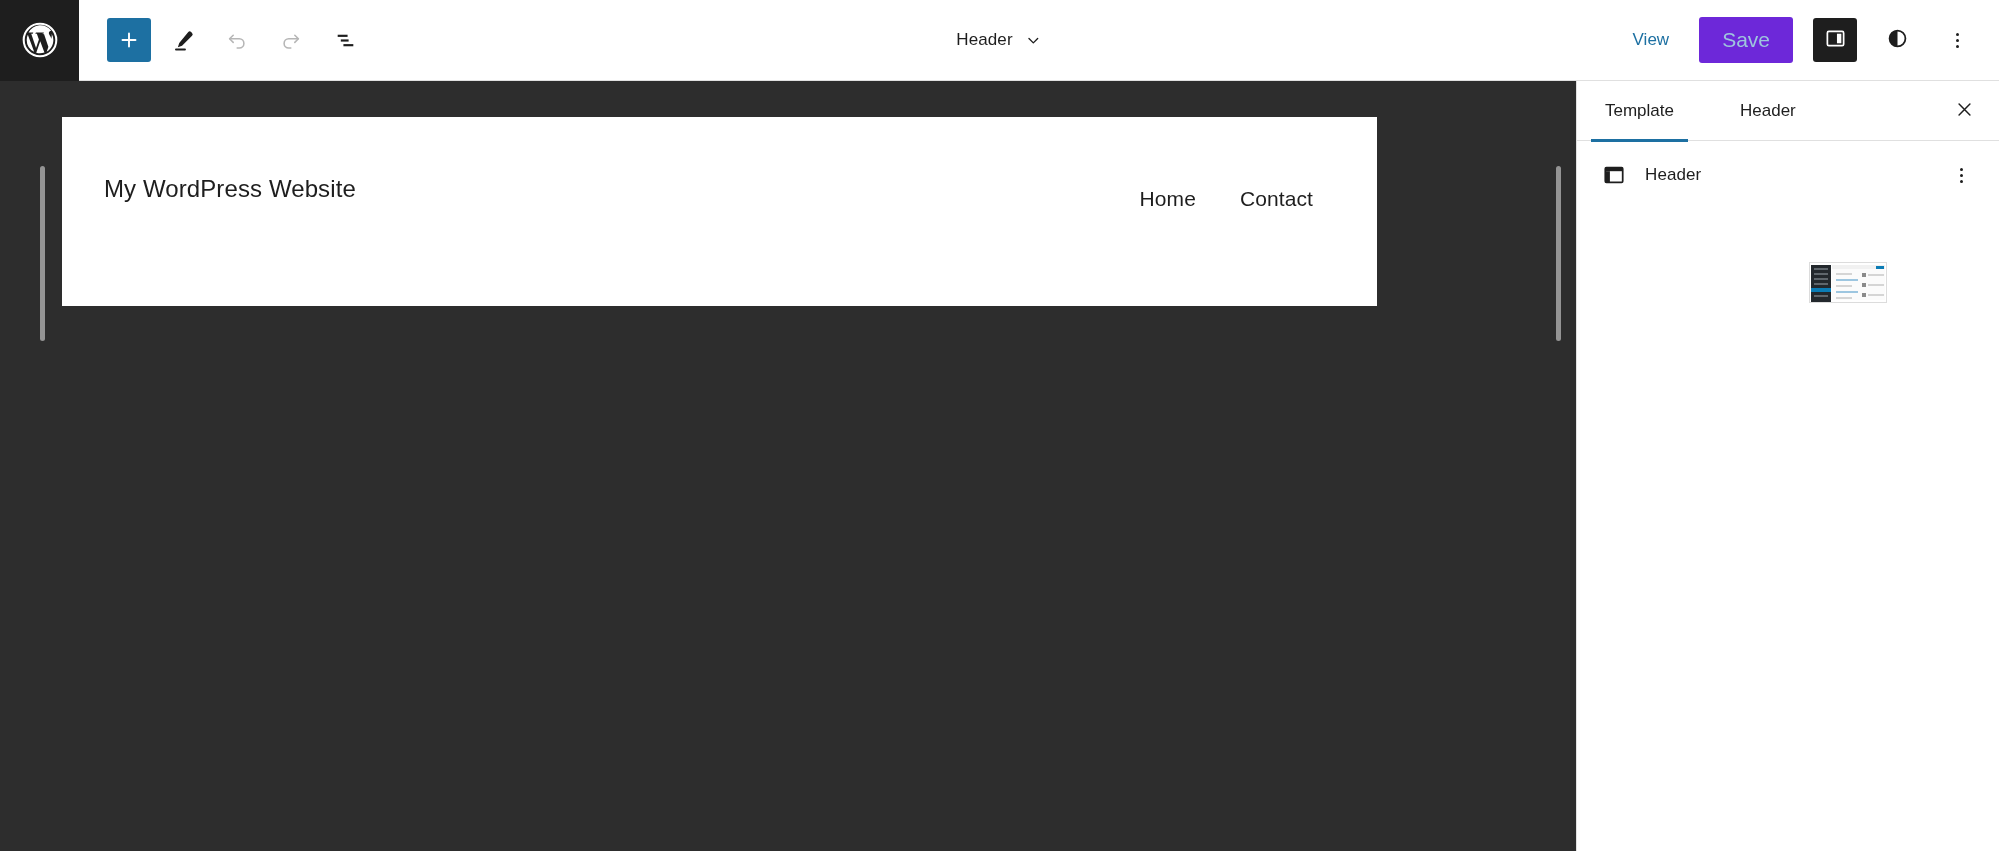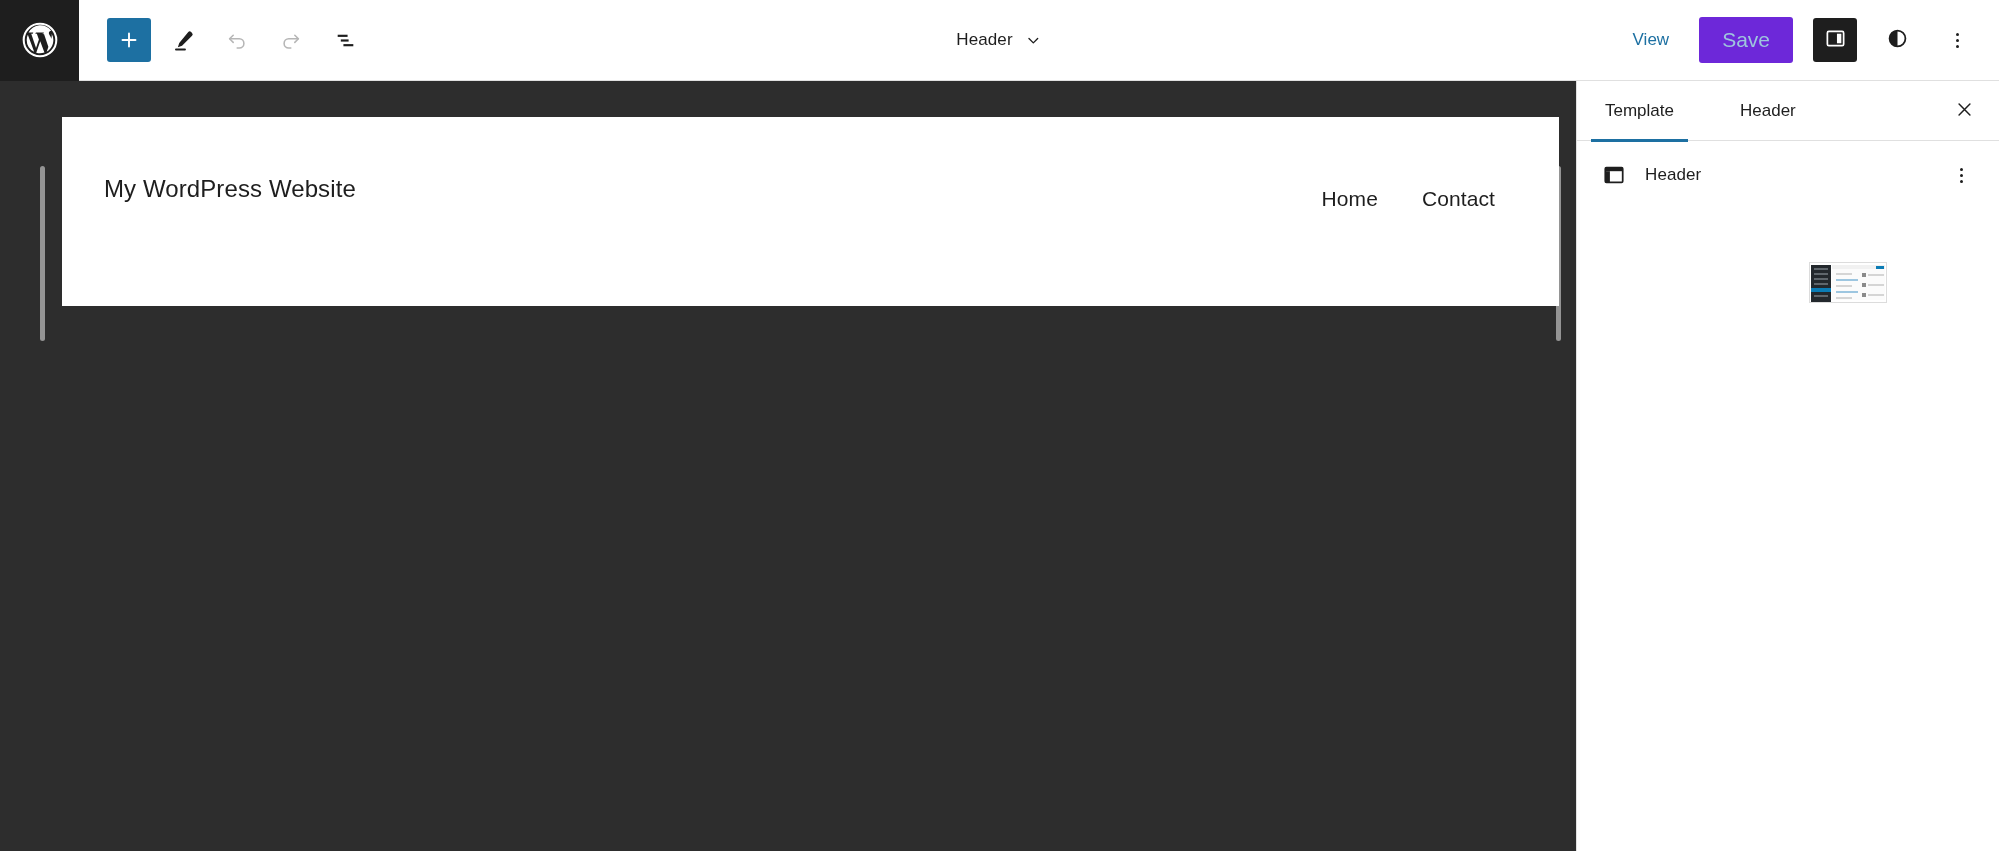--- a/index.html
+++ b/index.html
@@ -180,21 +180,21 @@
     border-radius: 3px;
     cursor: ew-resize;
   }
   .resize-handle.left  { left: 40px; }
   .resize-handle.right { left: 1556px; }
 
   .site-frame {
     position: absolute;
     left: 62px;
     top: 36px;
-    width: 1497px;
+    width: 1315px;
     height: 189px;
     background: #ffffff;
     overflow: hidden;
   }
 
   .header-block {
     width: 100%;
     height: 100%;
     display: flex;
     align-items: flex-start;

